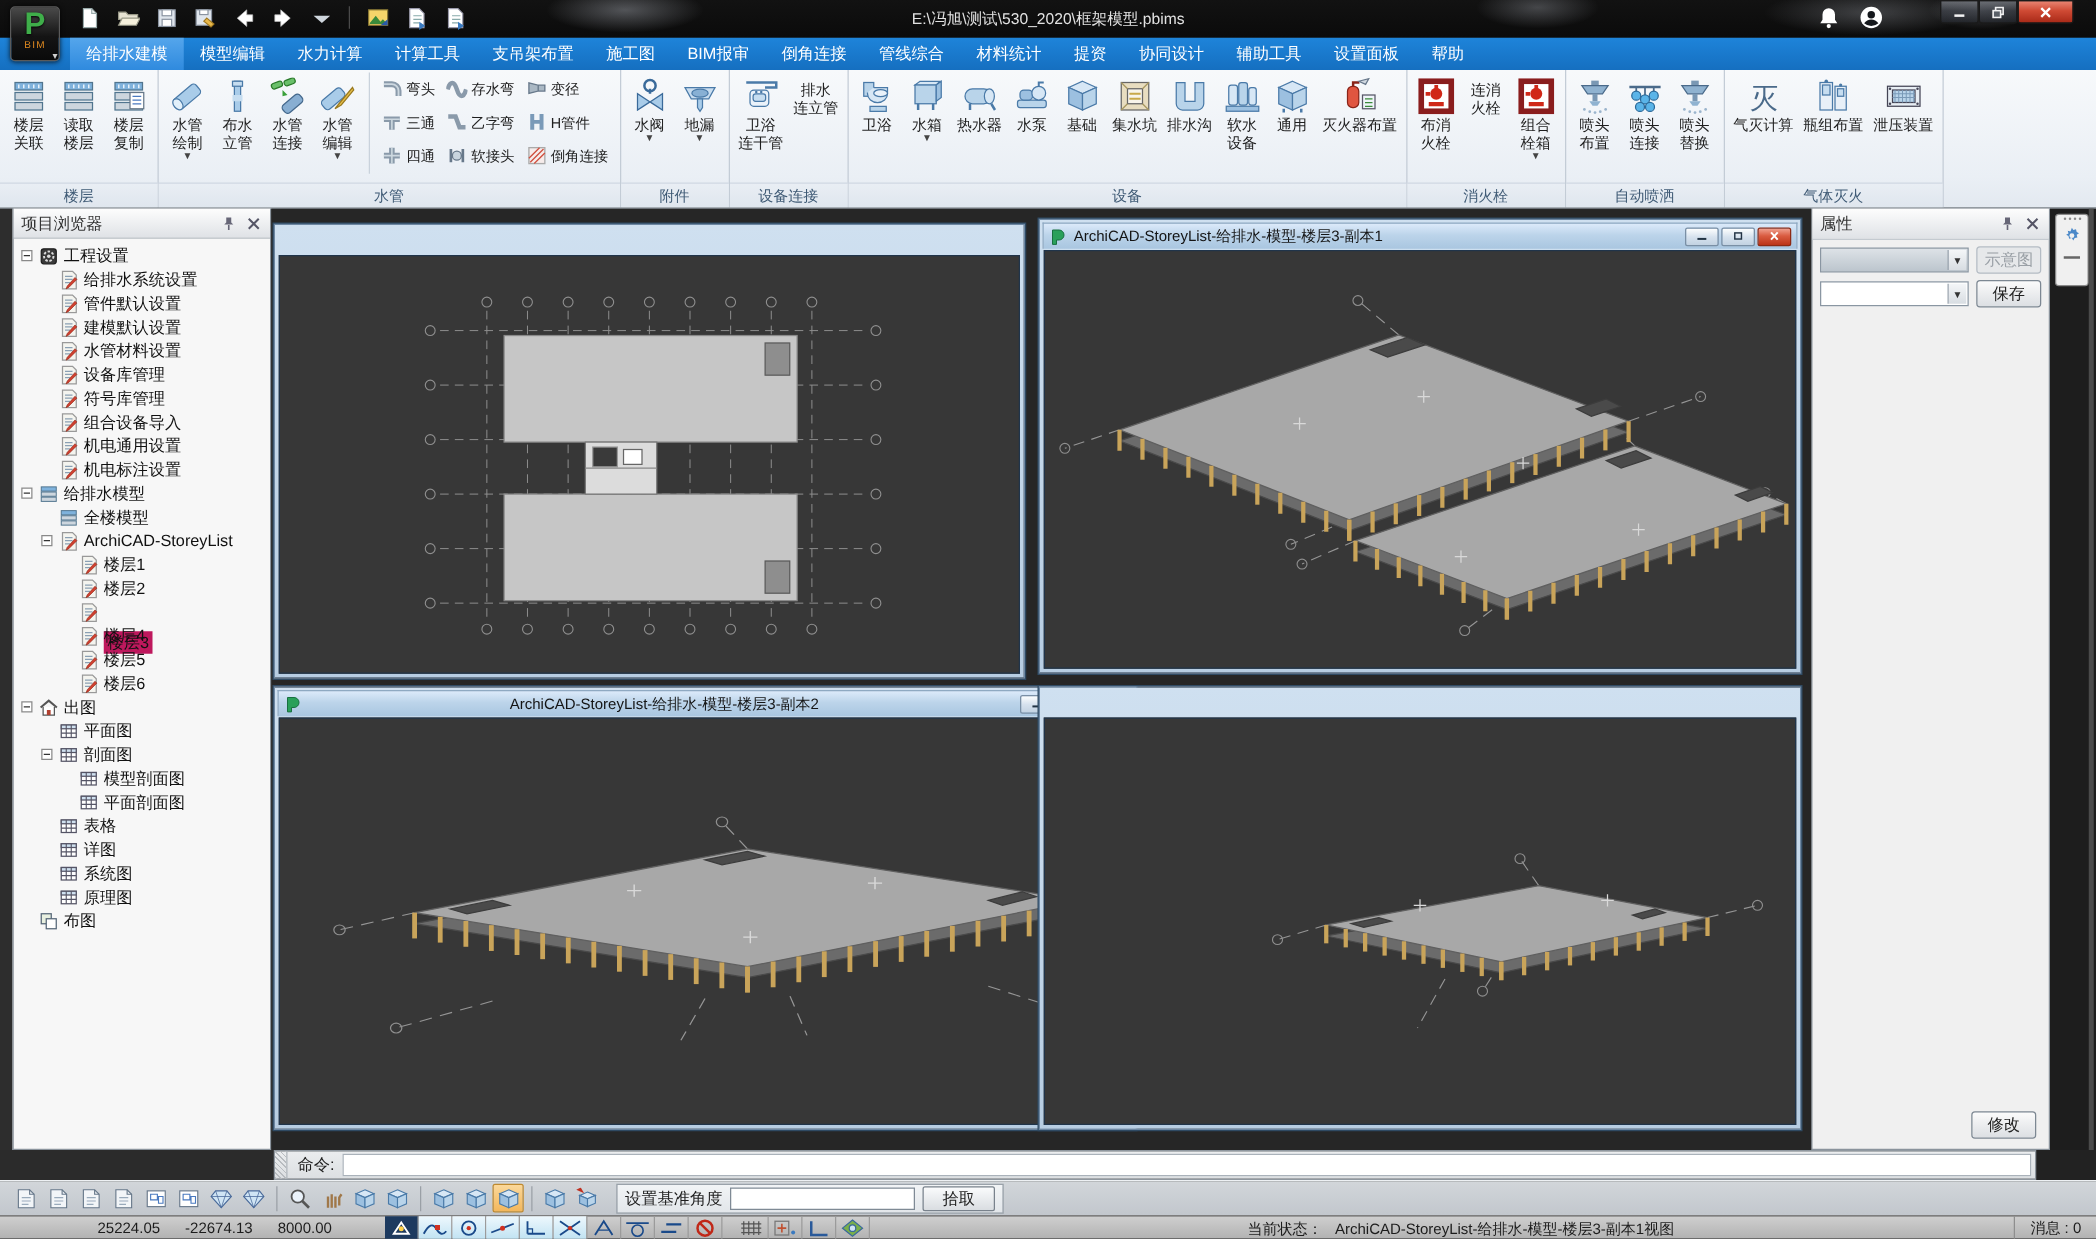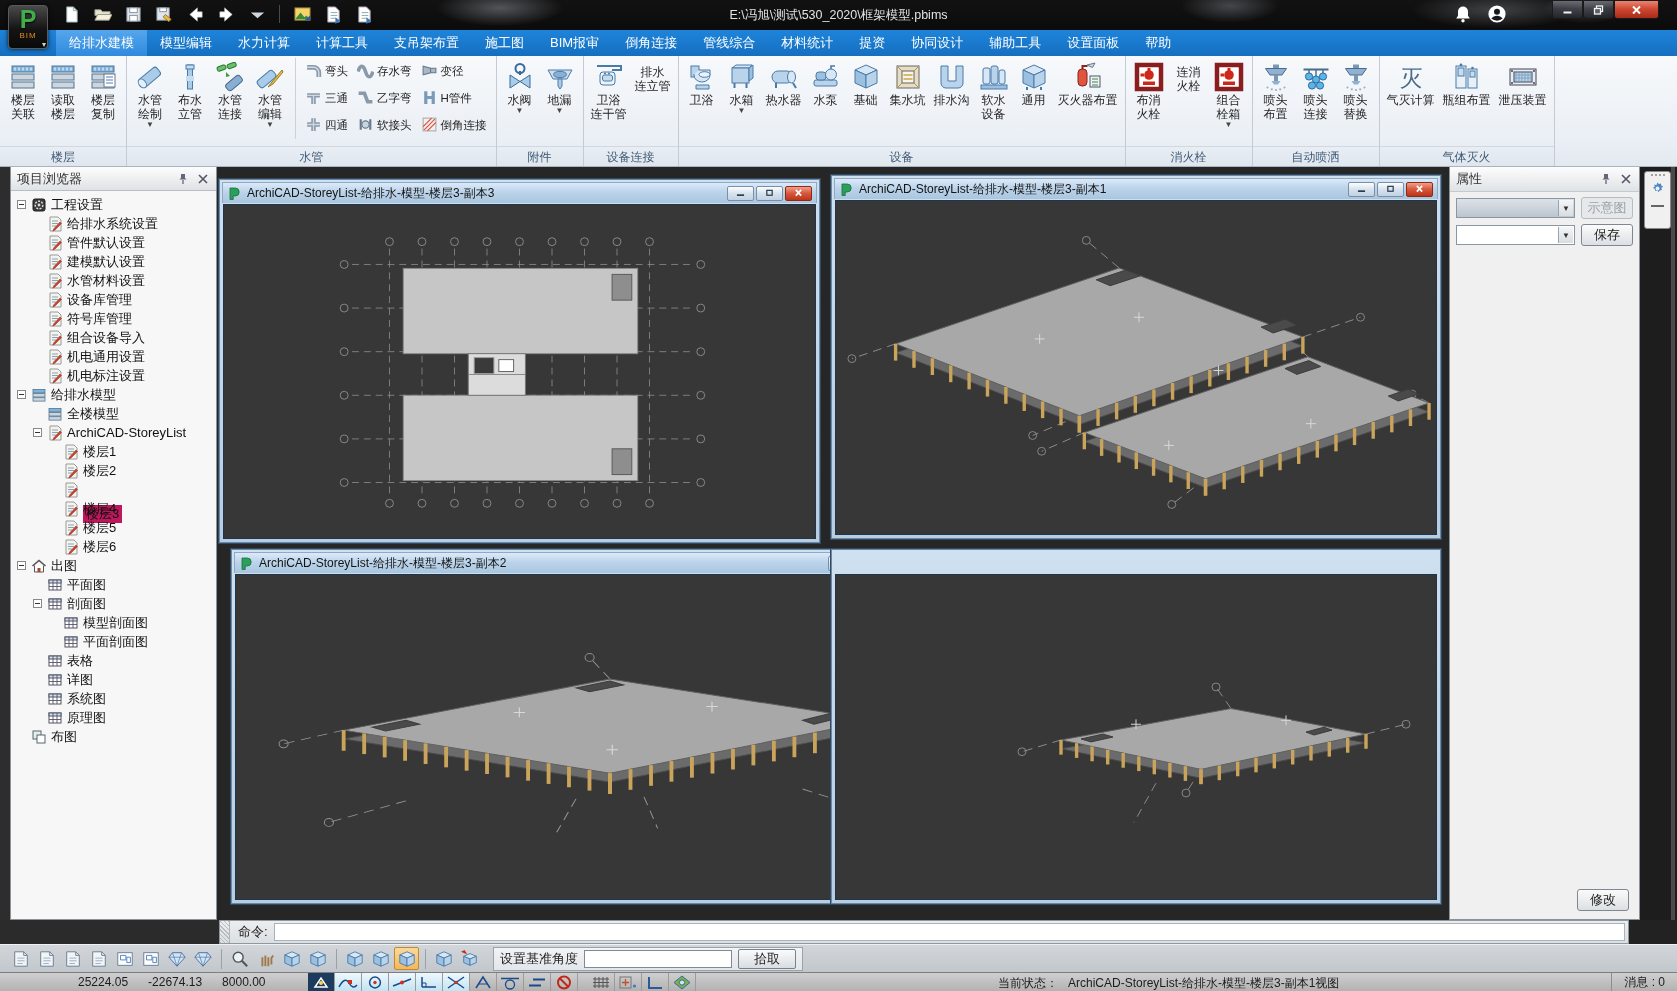--- a/index.html
+++ b/index.html
@@ -1038,43 +1038,20 @@
                 <rect x="2" y="2" width="8" height="8" fill="#e8f0e0" stroke="#567"></rect>
                 <rect x="6" y="6" width="8" height="8" fill="#fff" stroke="#567"></rect>
               </svg></span>
             <span class="tlabel">布图</span>
           </div>
         </div>
     </div>
 
     <div class="mdi">
         <div class="mdiwin" style="left: 2px; top: 12px; width: 601px; height: 364px;">
-          <div class="mw-title">
-            <span class="mw-ico"><svg viewBox="0 0 15 15">
-                <path d="M3 13.5V2h5.2a4 4 0 0 1 0 8H6.2v3.5z" fill="#2aa05a" stroke="#187040" stroke-width=".8"></path>
-              </svg></span>
-            <span class="mw-text">ArchiCAD-StoreyList-给排水-模型-楼层3-副本3</span>
-            <span class="mw-btns">
-              <span class="mwb">
-                <svg viewBox="0 0 10 9">
-                  <rect x="1" y="6" width="8" height="1.8" fill="#234"></rect>
-                </svg>
-              </span>
-              <span class="mwb">
-                <svg viewBox="0 0 10 9">
-                  <rect x="2" y="1.5" width="6" height="5.5" fill="none" stroke="#234" stroke-width="1.3"></rect>
-                </svg>
-              </span>
-              <span class="mwb red">
-                <svg viewBox="0 0 10 9">
-                  <path d="M2 1l6 6.5M8 1L2 7.5" stroke="#fff" stroke-width="1.8"></path>
-                </svg>
-              </span>
-            </span>
-          </div>
           <div class="mw-content">
             <svg class="cad" viewBox="0 0 600 336" preserveAspectRatio="none">
               <line x1="168" y1="44" x2="168" y2="294" class="gl"></line>
               <circle cx="168" cy="37" r="4" class="gc"></circle>
               <circle cx="168" cy="301" r="4" class="gc"></circle>
               <line x1="201" y1="44" x2="201" y2="294" class="gl"></line>
               <circle cx="201" cy="37" r="4" class="gc"></circle>
               <circle cx="201" cy="301" r="4" class="gc"></circle>
               <line x1="234" y1="44" x2="234" y2="294" class="gl"></line>
               <circle cx="234" cy="37" r="4" class="gc"></circle>
@@ -1222,21 +1199,21 @@
               <line x1="578.3" y1="211.4" x2="578.3" y2="228.4" class="col"></line>
               <line x1="597.0" y1="205.0" x2="597.0" y2="222.0" class="col"></line>
               <path d="M200 140h10M205 135v10" class="cross"></path>
               <path d="M300 118h10M305 113v10" class="cross"></path>
               <path d="M380 172h10M385 167v10" class="cross"></path>
               <path d="M330 248h10M335 243v10" class="cross"></path>
               <path d="M473 226h10M478 221v10" class="cross"></path>
             </svg>
           </div>
         </div>
-        <div class="mdiwin" style="left: 14px; top: 382px; width: 690px; height: 355px;">
+        <div class="mdiwin" style="left: 2px; top: 382px; width: 690px; height: 355px; text-align: center;">
           <div class="mw-title">
             <span class="mw-ico"><svg viewBox="0 0 15 15">
                 <path d="M3 13.5V2h5.2a4 4 0 0 1 0 8H6.2v3.5z" fill="#2aa05a" stroke="#187040" stroke-width=".8"></path>
               </svg></span>
             <span class="mw-text">ArchiCAD-StoreyList-给排水-模型-楼层3-副本2</span>
             <span class="mw-btns">
               <span class="mwb">
                 <svg viewBox="0 0 10 9">
                   <rect x="1" y="6" width="8" height="1.8" fill="#234"></rect>
                 </svg>

